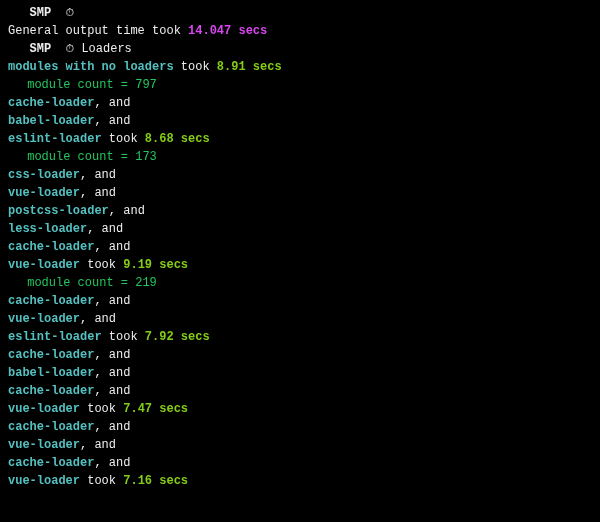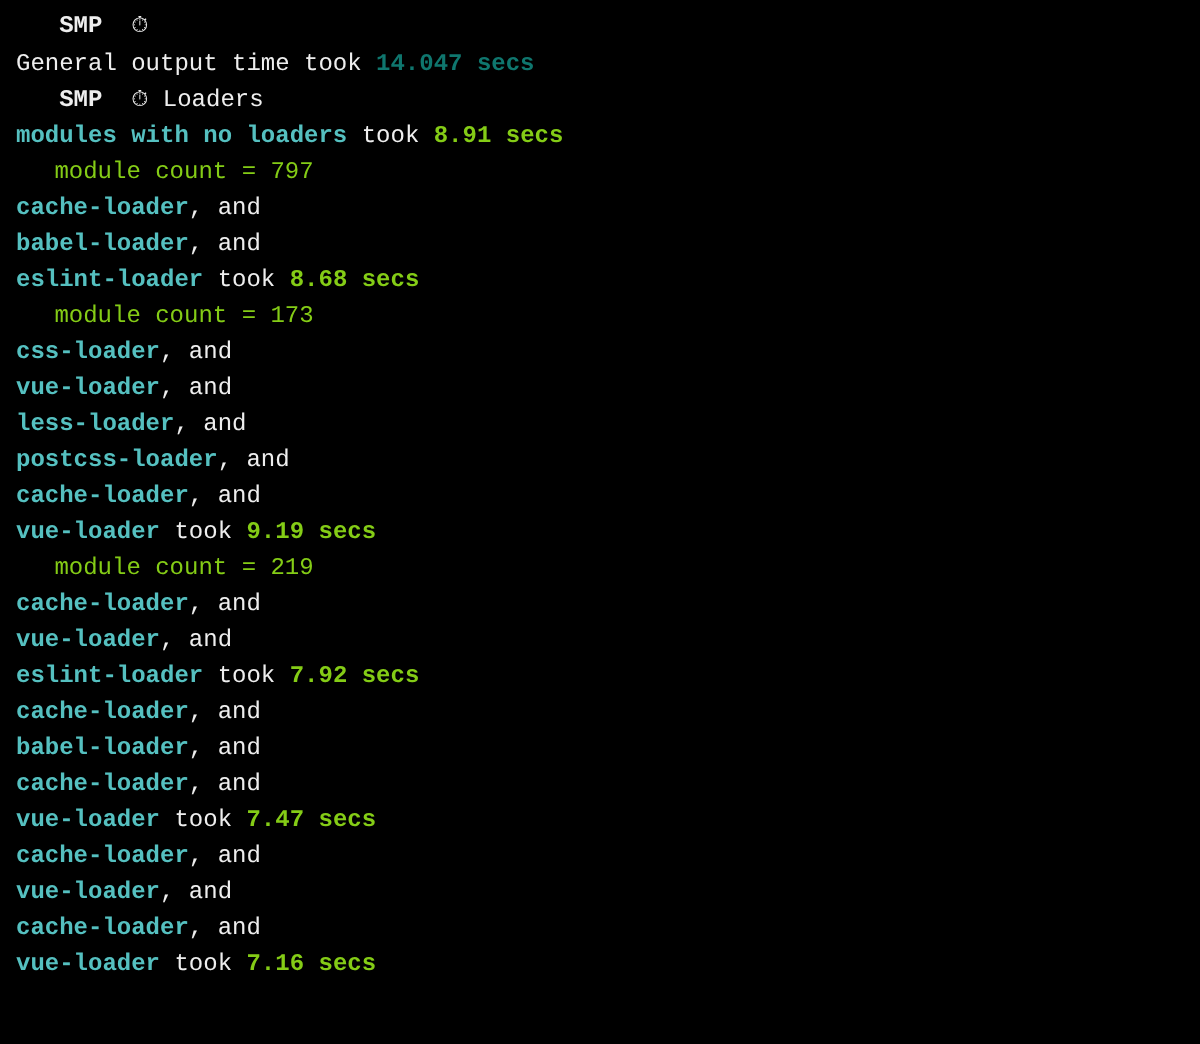--- a/index.html
+++ b/index.html
@@ -8,23 +8,23 @@
       font-family: Menlo, Monaco, Consolas, "Courier New", monospace;
       font-size: 12px;
       line-height: 1.5;
       width: 600px;
       height: 522px;
       overflow: hidden;
       padding: 4px 8px;
       color: #ddd;
     }
     .white { color: #eee; }
-    .red { color: #0f766e; }
+    .red { color: #d946ef; }
     .yellow { color: #84cc16; }
-    .green { color: #84cc16; }
+    .green { color: #22c55e; }
     .cyan { color: #55c0c0; }
     .indent { padding-left: 12px; }
     .bold { font-weight: bold; }
     .icon { font-size: 11px; display: inline-block; }
     .line { white-space: pre; }
   </style>
 </head>
 <body>
 
 <div id="out">
@@ -33,22 +33,22 @@
     <div class="line"></div>
     <div class="line"><span class="bold white">   SMP  </span><span class="white icon">⏱</span><span class="white"> Loaders</span></div>
     <div class="line"><span class="cyan bold">modules with no loaders</span><span class="white"> took </span><span class="yellow bold">8.91 secs</span></div>
     <div class="indent line"><span class="green"> module count = 797</span></div>
     <div class="line"><span class="cyan bold">cache-loader</span><span class="white">, and</span></div>
     <div class="line"><span class="cyan bold">babel-loader</span><span class="white">, and</span></div>
     <div class="line"><span class="cyan bold">eslint-loader</span><span class="white"> took </span><span class="yellow bold">8.68 secs</span></div>
     <div class="indent line"><span class="green"> module count = 173</span></div>
     <div class="line"><span class="cyan bold">css-loader</span><span class="white">, and</span></div>
     <div class="line"><span class="cyan bold">vue-loader</span><span class="white">, and</span></div>
+    <div class="line"><span class="cyan bold">postcss-loader</span><span class="white">, and</span></div>
     <div class="line"><span class="cyan bold">less-loader</span><span class="white">, and</span></div>
-    <div class="line"><span class="cyan bold">postcss-loader</span><span class="white">, and</span></div>
     <div class="line"><span class="cyan bold">cache-loader</span><span class="white">, and</span></div>
     <div class="line"><span class="cyan bold">vue-loader</span><span class="white"> took </span><span class="yellow bold">9.19 secs</span></div>
     <div class="indent line"><span class="green"> module count = 219</span></div>
     <div class="line"><span class="cyan bold">cache-loader</span><span class="white">, and</span></div>
     <div class="line"><span class="cyan bold">vue-loader</span><span class="white">, and</span></div>
     <div class="line"><span class="cyan bold">eslint-loader</span><span class="white"> took </span><span class="yellow bold">7.92 secs</span></div>
     <div class="line"><span class="cyan bold">cache-loader</span><span class="white">, and</span></div>
     <div class="line"><span class="cyan bold">babel-loader</span><span class="white">, and</span></div>
     <div class="line"><span class="cyan bold">cache-loader</span><span class="white">, and</span></div>
     <div class="line"><span class="cyan bold">vue-loader</span><span class="white"> took </span><span class="yellow bold">7.47 secs</span></div>

